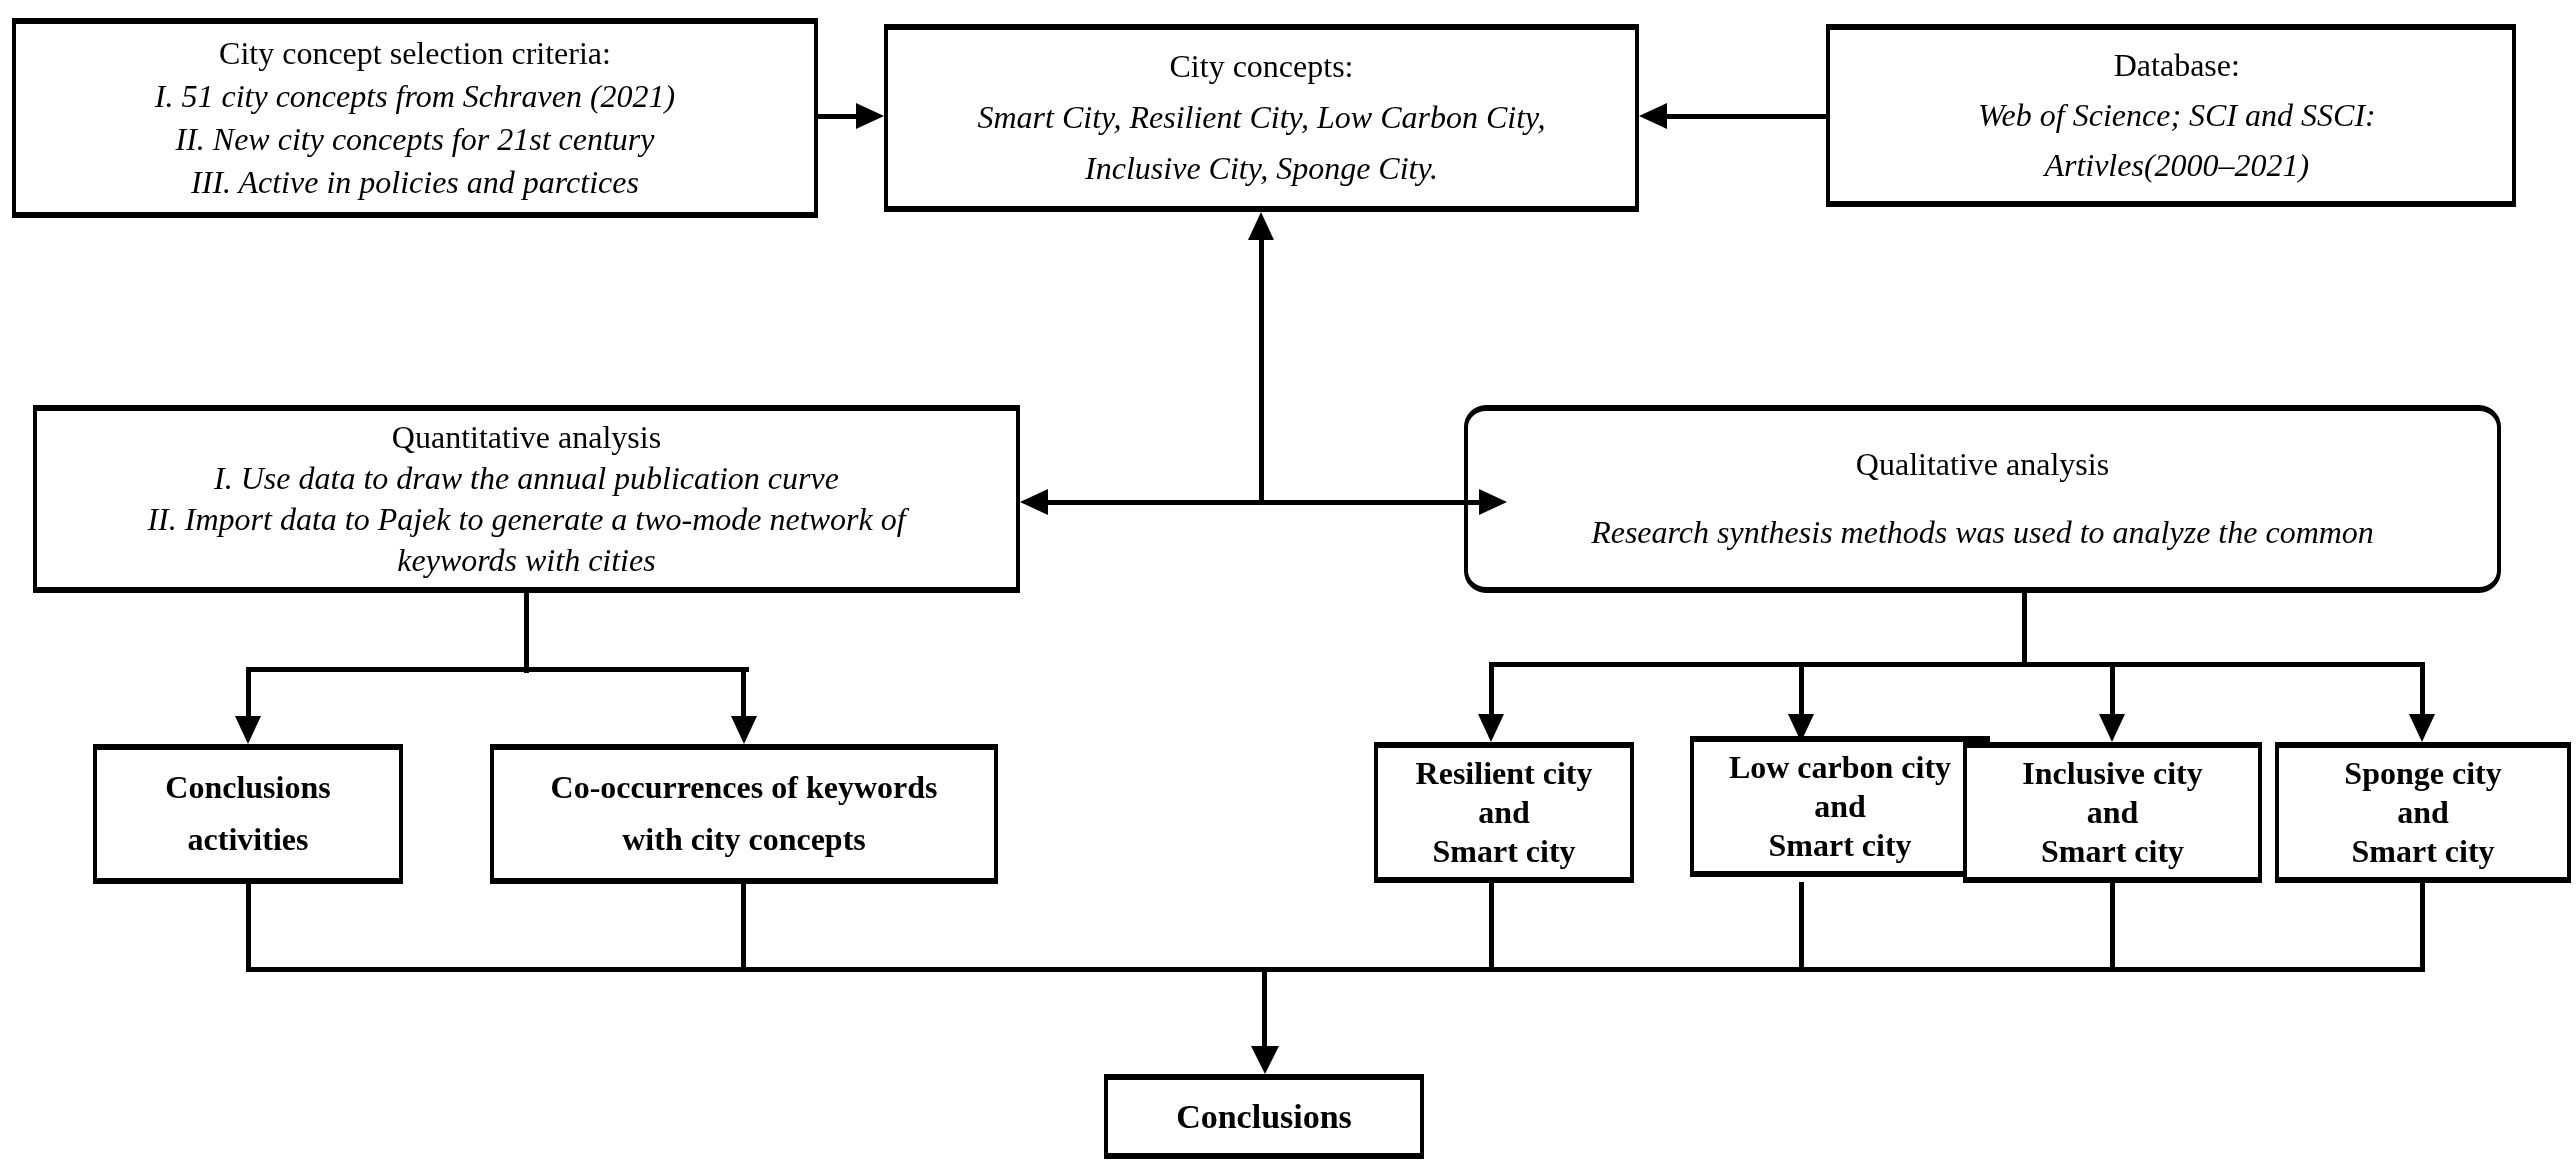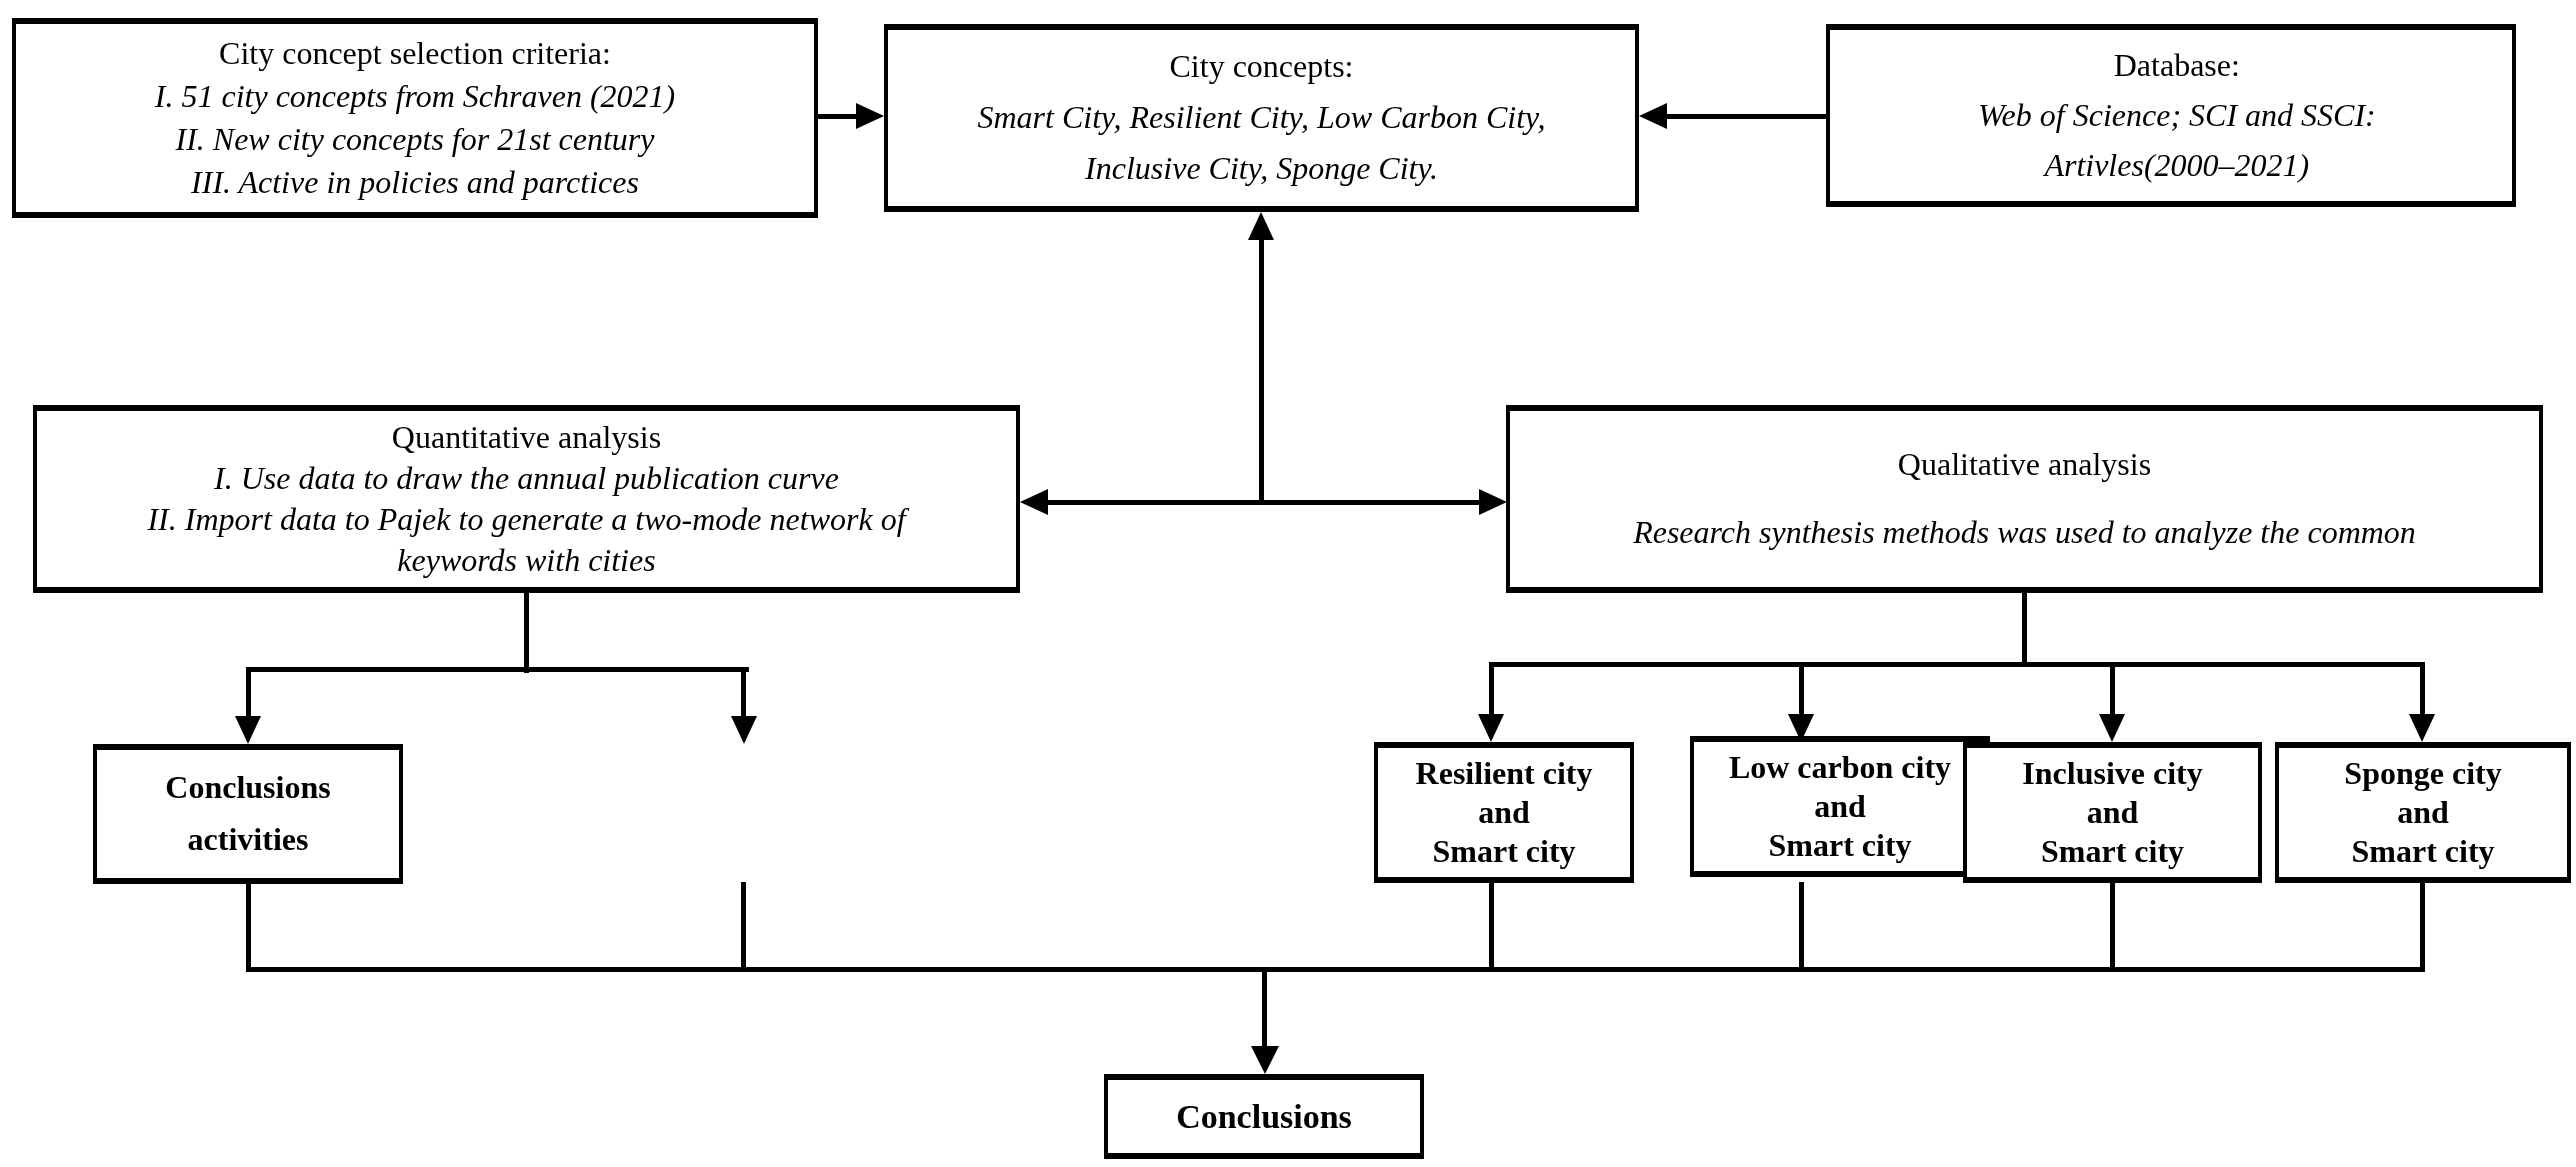--- a/index.html
+++ b/index.html
@@ -87,30 +87,34 @@
     <div class="line">Artivles(2000–2021)</div>
   </div>
 
   <div class="box" style="left:33px; top:405px; width:987px; height:188px;">
     <div class="title">Quantitative analysis</div>
     <div class="line">I. Use data to draw the annual publication curve</div>
     <div class="line">II. Import data to Pajek to generate a two-mode network of</div>
     <div class="line">keywords with cities</div>
   </div>
 
-  <div class="box" style="left:1506px; top:405px; width:1037px; height:188px;">
+  <div class="box" style="left:1464px; top:405px; width:1037px; height:188px;border-radius:22px;">
     <div class="title">Qualitative analysis</div>
     <div class="line">Research synthesis methods was used to analyze the common</div>
   </div>
 
   <div class="box leaf" style="left:93px; top:744px; width:310px; height:140px;">
     <div class="line">Conclusions</div>
     <div class="line">activities</div>
   </div>
 
+  <div class="box leaf" style="left:490px; top:744px; width:508px; height:140px;">
+    <div class="line">Co-occurrences of keywords</div>
+    <div class="line">with city concepts</div>
+  </div>
 
   <div class="box leaf" style="left:1343px; top:742px; width:260px; height:141px; padding:3.6px 4.8px;margin-left:31px;">
     <div class="line">Resilient city</div>
     <div class="line">and</div>
     <div class="line">Smart city</div>
   </div>
 
   <div class="box leaf" style="left:1651px; top:736px; width:300px; height:141px; padding:3.6px 4.8px;margin-left:39px;">
     <div class="line">Low carbon city</div>
     <div class="line">and</div>

